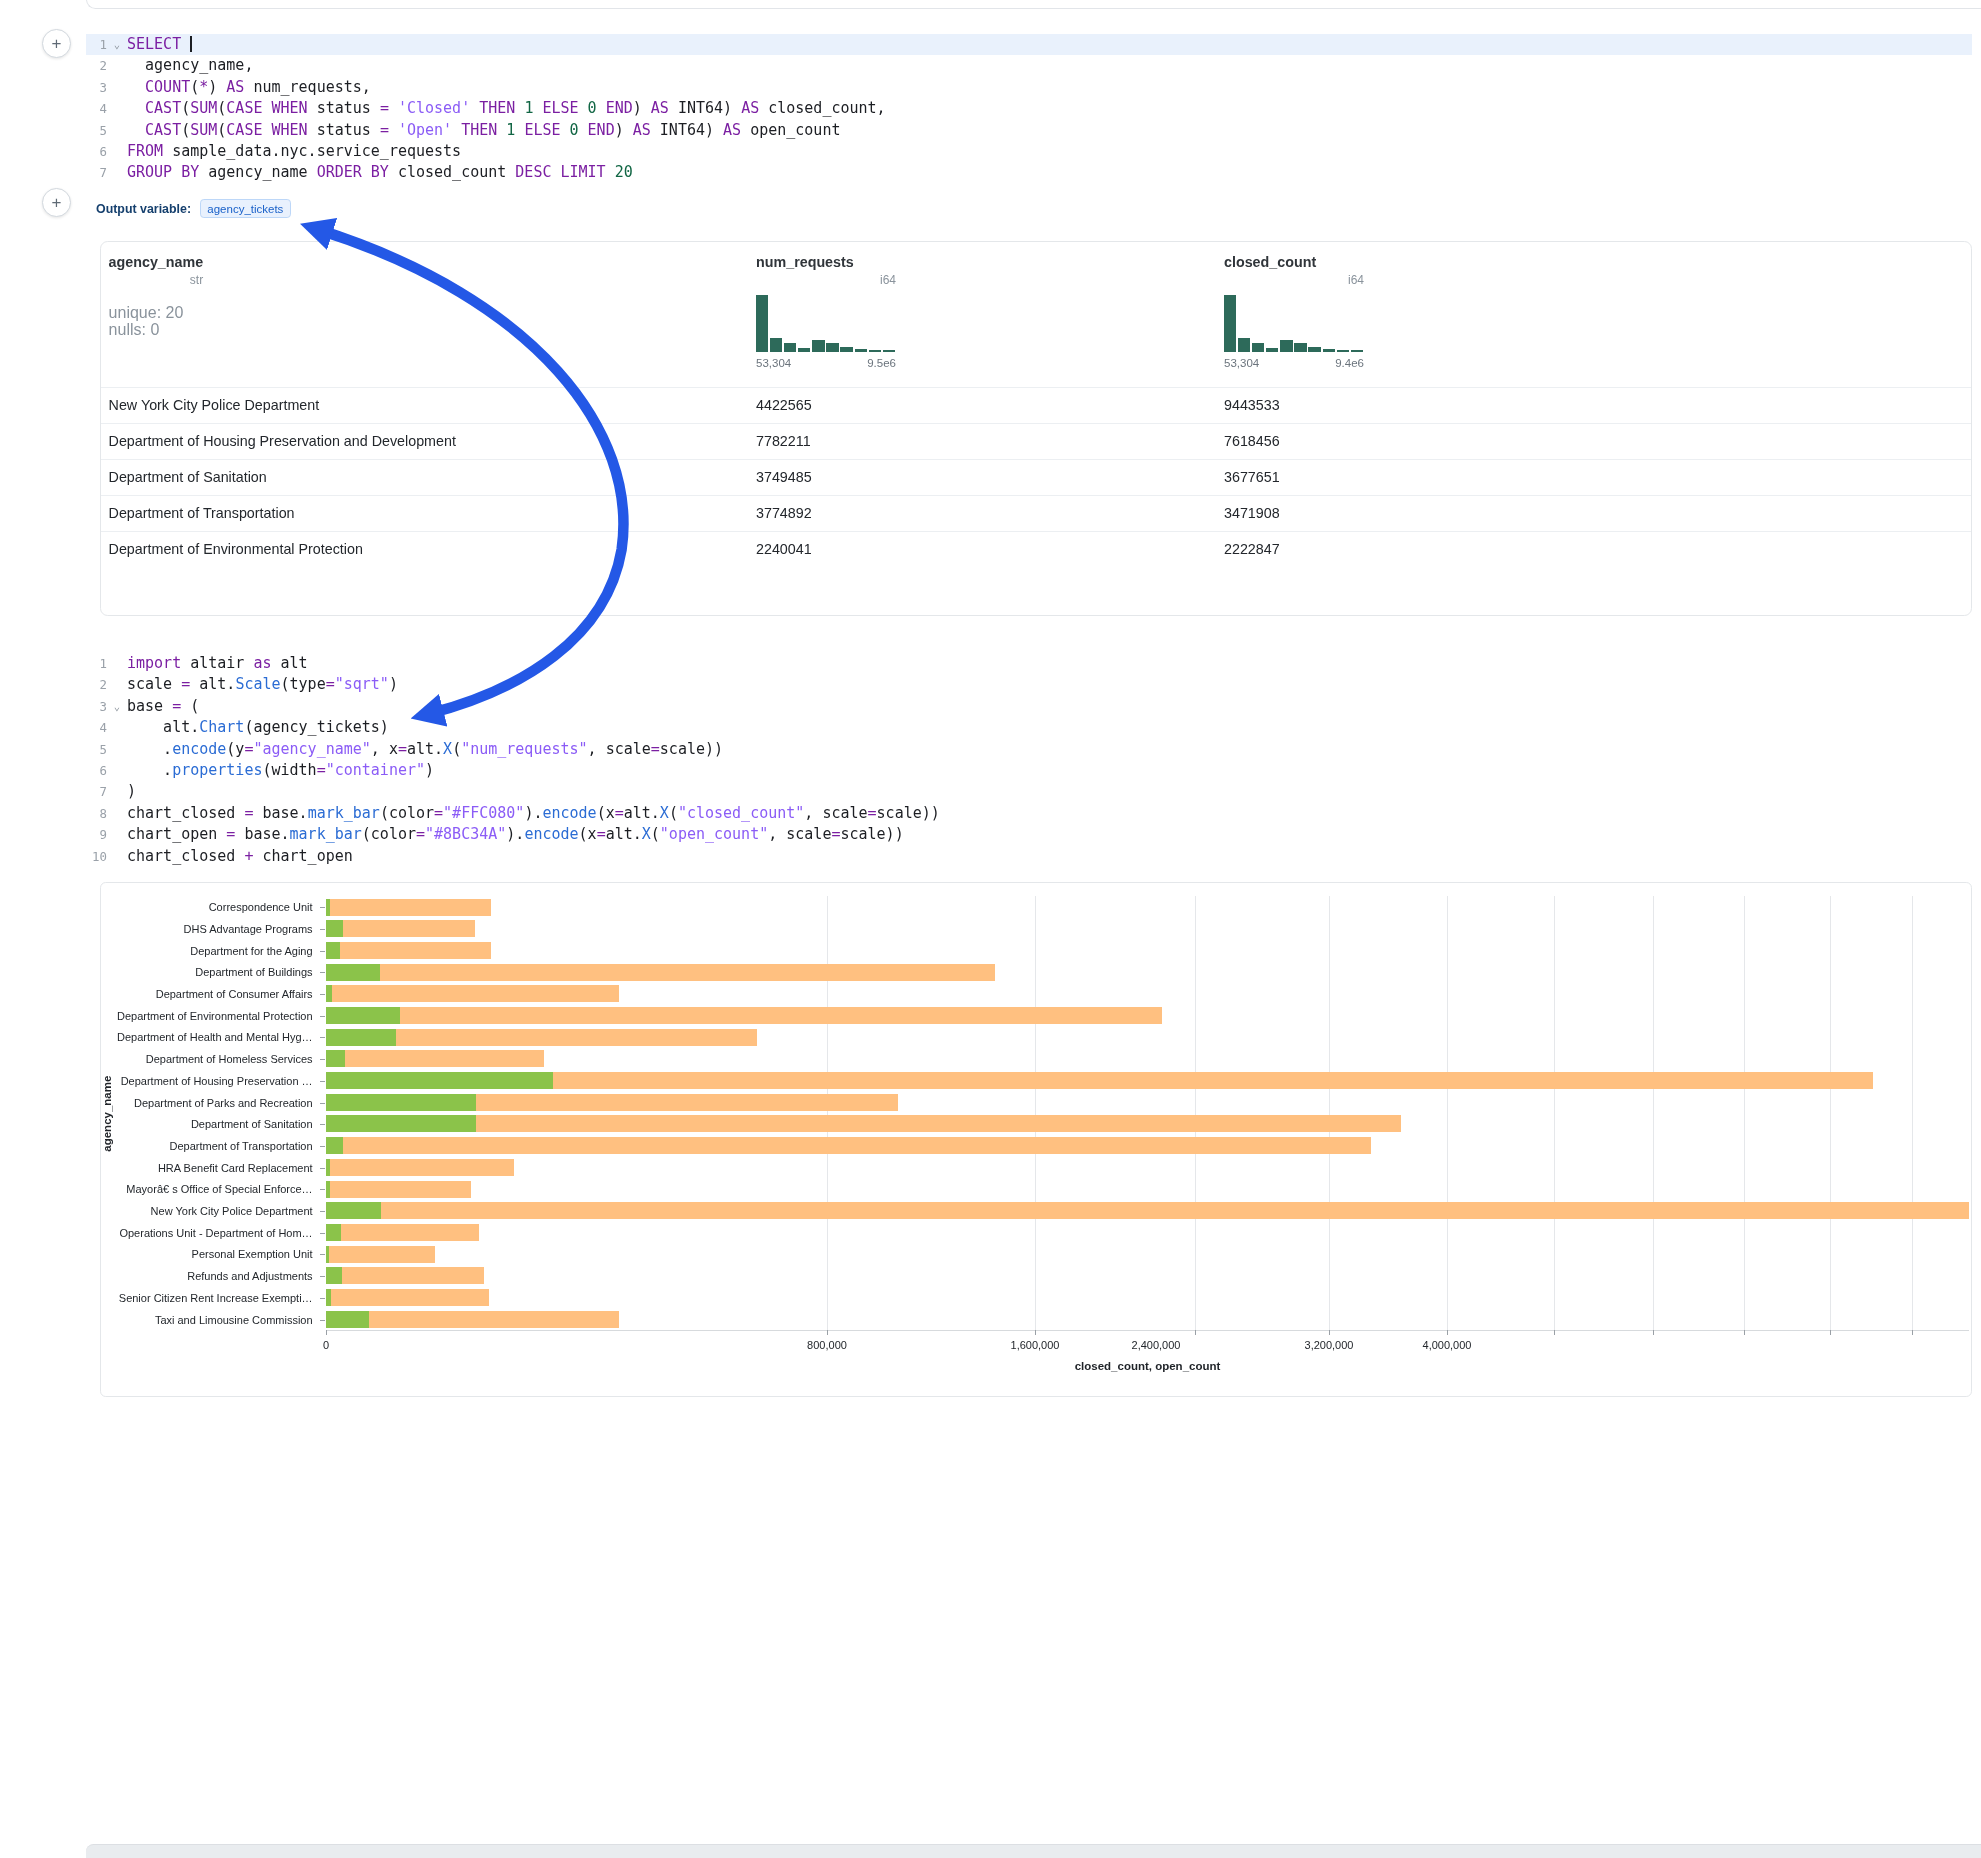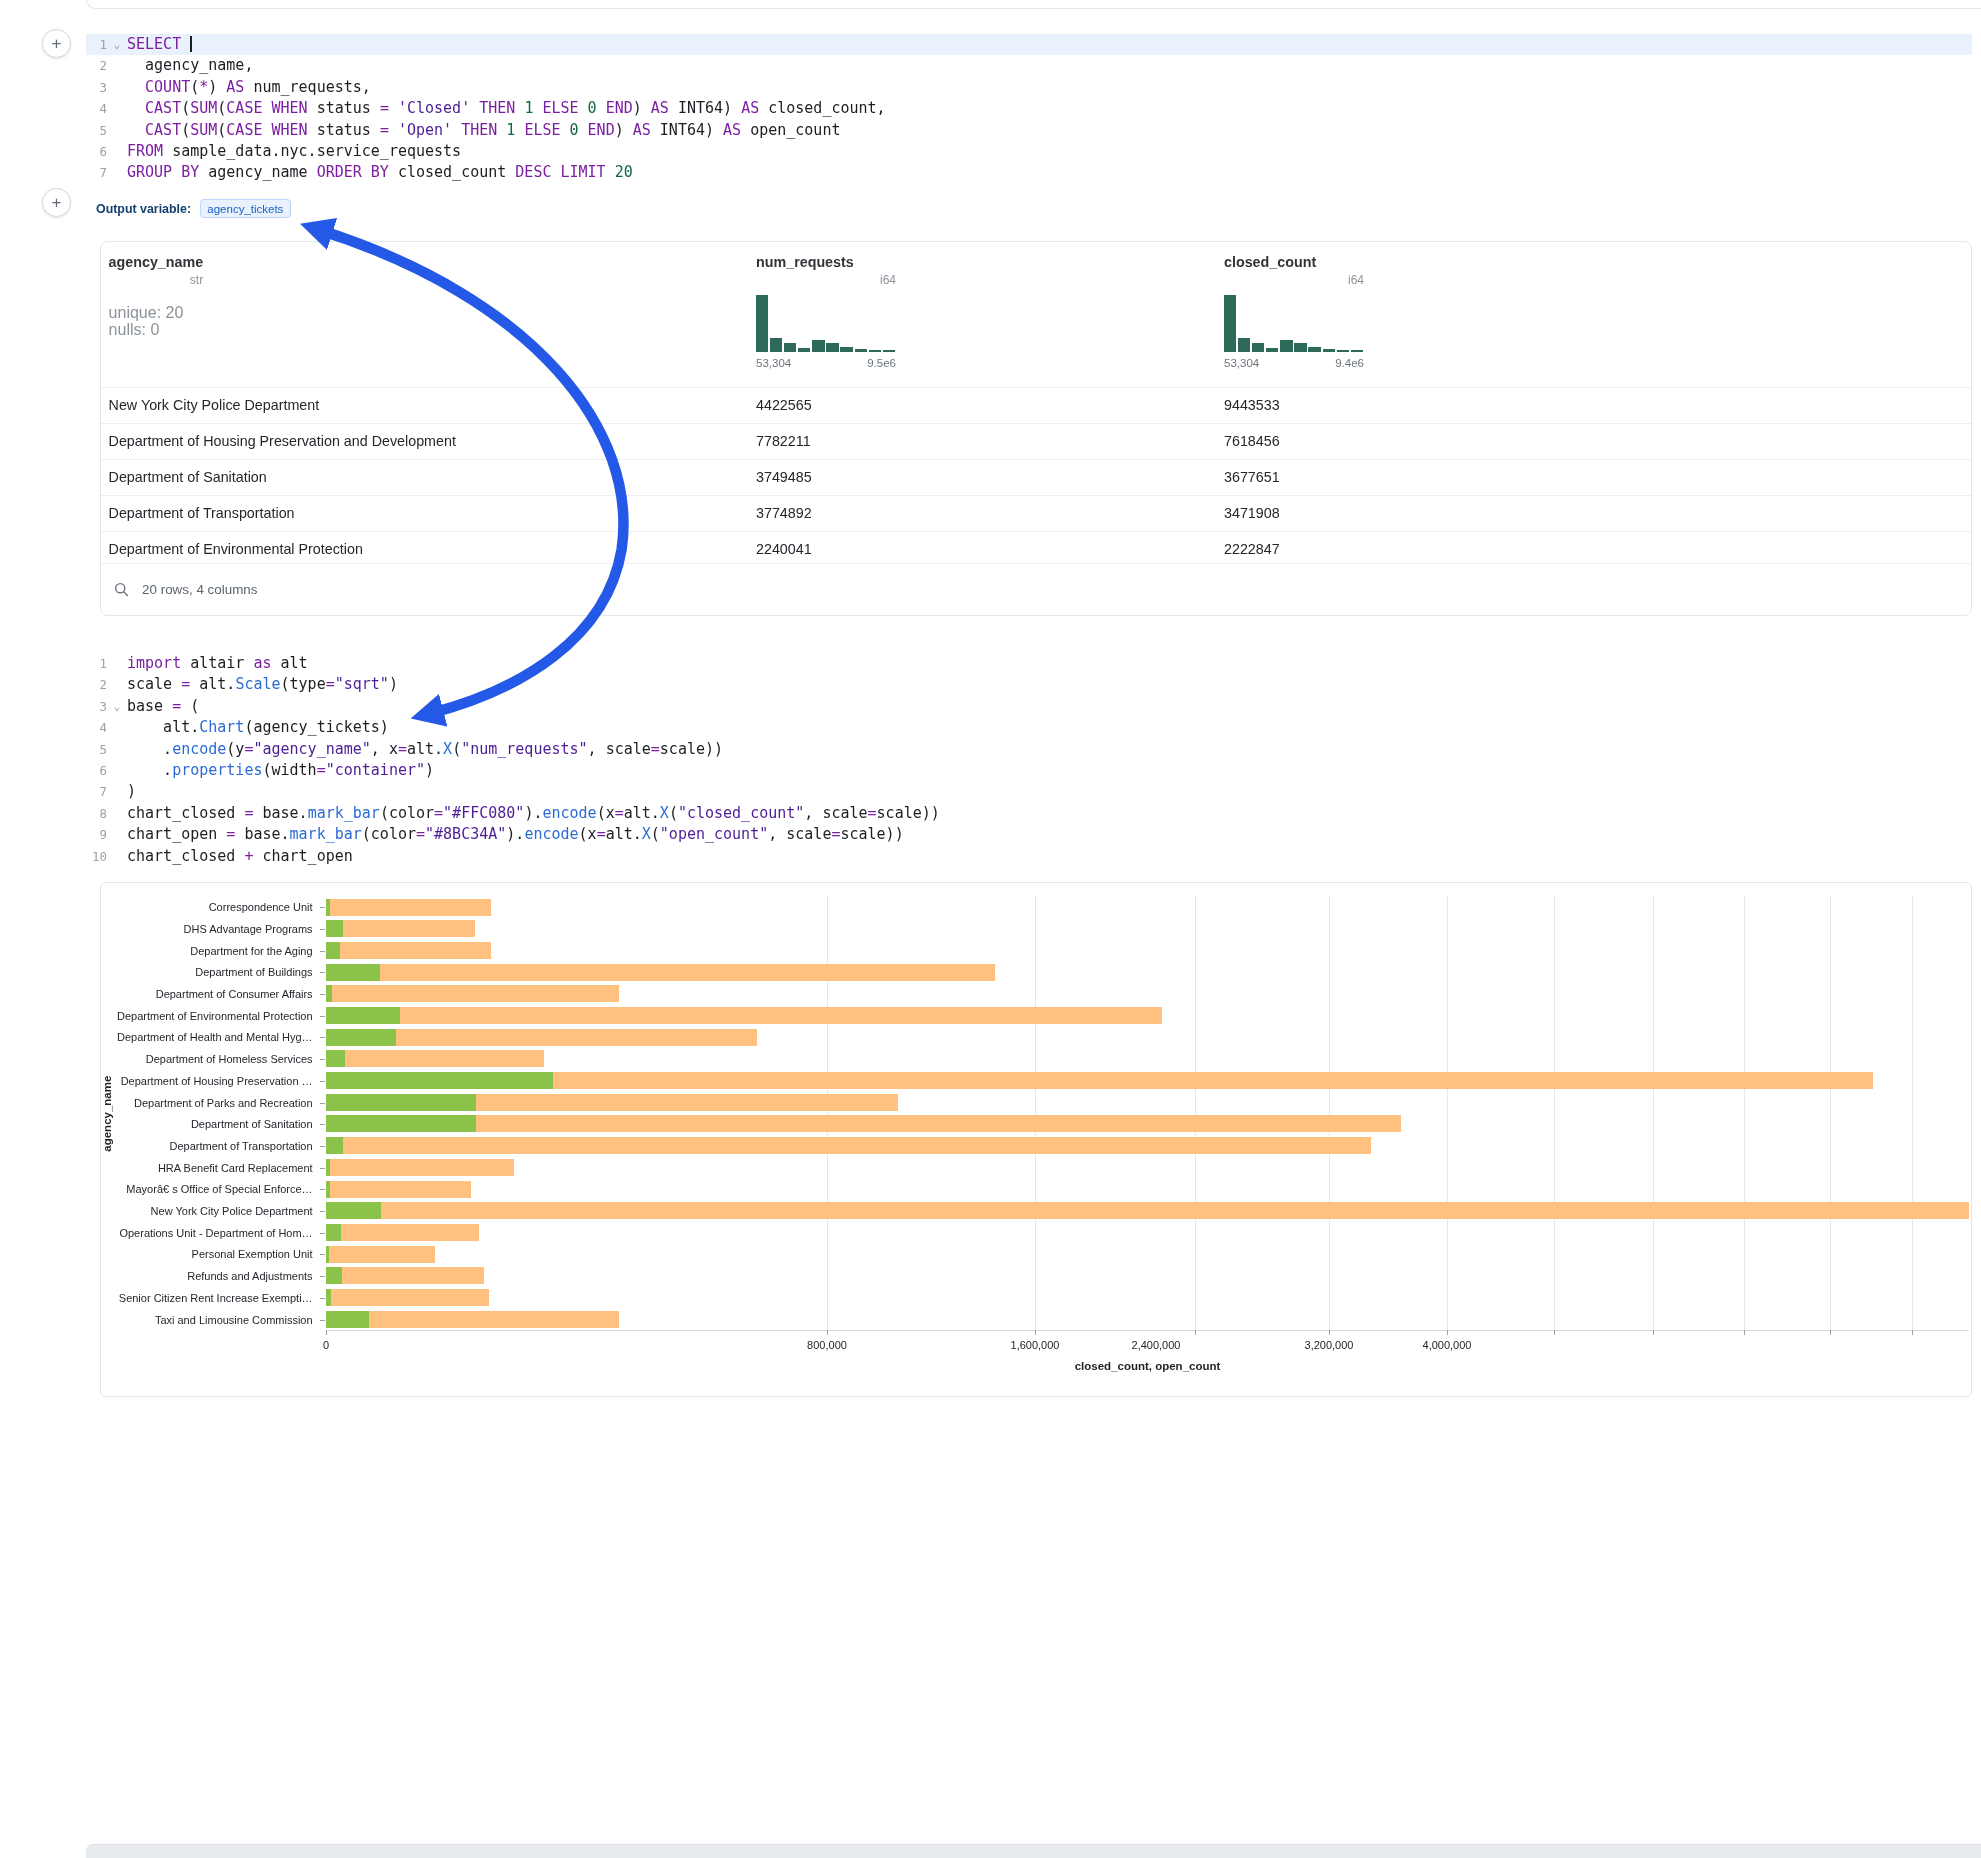--- a/index.html
+++ b/index.html
@@ -18,21 +18,21 @@
   .code-block{position:absolute;left:86px;right:10.5px;}
   #sql-code{top:34px;}
   #py-code{top:653px;}
   .code-line{display:flex;height:21.4px;line-height:21.4px;font-family:"DejaVu Sans Mono",monospace;font-size:15px;white-space:pre;}
   .code-line.active{background:#e9f1fc;}
   .gutter-num{width:21px;flex:none;text-align:right;color:#9aa1a9;font-size:12.4px;}
   .fold{width:20px;flex:none;text-align:center;color:#8d959d;font-size:10.5px;}
   .code-text{flex:1;color:#1c1e23;}
   .tk-kw{color:#7b1fa2;}
   .tk-op{color:#7b1fa2;}
-  .tk-str{color:#4c1d95;}
+  .tk-str{color:#8b5cf6;}
   .tk-num{color:#116644;}
   .tk-fn{color:#2b6cd4;}
   .tk-txt{color:#1c1e23;}
   .caret{display:inline-block;width:1.9px;height:16.3px;background:#1c1e23;vertical-align:-2.9px;}
 
   
   .output-var-row{position:absolute;left:96px;top:196px;height:25px;display:flex;align-items:center;gap:8.6px;}
   .ov-label{font-size:12.4px;font-weight:bold;color:#16406e;}
   .ov-badge{font-size:11.5px;color:#1a61c9;background:#e9f1fd;border:1px solid #bdd7f8;border-radius:3.8px;padding:2.9px 6.7px;max-width:78px;overflow:hidden;white-space:nowrap;}
 
@@ -172,27 +172,20 @@
           <div class="t-cell c1">3774892</div>
           <div class="t-cell c2">3471908</div>
         </div>
         <div class="t-row">
           <div class="t-cell c0">Department of Environmental Protection</div>
           <div class="t-cell c1">2240041</div>
           <div class="t-cell c2">2222847</div>
         </div>
       </div>
 
-    <div class="t-footer">
-      <svg class="search-icon" width="15.3" height="15.3" viewBox="0 0 16 16">
-        <circle cx="6.5" cy="6.5" r="4.8" fill="none" stroke="#6b747d" stroke-width="1.5"></circle>
-        <line x1="10.2" y1="10.2" x2="14" y2="14" stroke="#6b747d" stroke-width="1.5" stroke-linecap="round"></line>
-      </svg>
-      <span>20 rows, 4 columns</span>
-    </div>
   </div>
 
   <div class="code-block" id="py-code">
       <div class="code-line"><span class="gutter-num">1</span><span class="fold"></span><span class="code-text"><span class="tk-kw">import</span><span class="tk-txt"> altair </span><span class="tk-kw">as</span><span class="tk-txt"> alt</span></span></div>
       <div class="code-line"><span class="gutter-num">2</span><span class="fold"></span><span class="code-text"><span class="tk-txt">scale </span><span class="tk-op">=</span><span class="tk-txt"> alt.</span><span class="tk-fn">Scale</span><span class="tk-txt">(type</span><span class="tk-op">=</span><span class="tk-str">"sqrt"</span><span class="tk-txt">)</span></span></div>
       <div class="code-line"><span class="gutter-num">3</span><span class="fold">⌄</span><span class="code-text"><span class="tk-txt">base </span><span class="tk-op">=</span><span class="tk-txt"> (</span></span></div>
       <div class="code-line"><span class="gutter-num">4</span><span class="fold"></span><span class="code-text"><span class="tk-txt">    alt.</span><span class="tk-fn">Chart</span><span class="tk-txt">(agency_tickets)</span></span></div>
       <div class="code-line"><span class="gutter-num">5</span><span class="fold"></span><span class="code-text"><span class="tk-txt">    .</span><span class="tk-fn">encode</span><span class="tk-txt">(y</span><span class="tk-op">=</span><span class="tk-str">"agency_name"</span><span class="tk-txt">, x</span><span class="tk-op">=</span><span class="tk-txt">alt.</span><span class="tk-fn">X</span><span class="tk-txt">(</span><span class="tk-str">"num_requests"</span><span class="tk-txt">, scale</span><span class="tk-op">=</span><span class="tk-txt">scale))</span></span></div>
       <div class="code-line"><span class="gutter-num">6</span><span class="fold"></span><span class="code-text"><span class="tk-txt">    .</span><span class="tk-fn">properties</span><span class="tk-txt">(width</span><span class="tk-op">=</span><span class="tk-str">"container"</span><span class="tk-txt">)</span></span></div>
       <div class="code-line"><span class="gutter-num">7</span><span class="fold"></span><span class="code-text"><span class="tk-txt">)</span></span></div>

